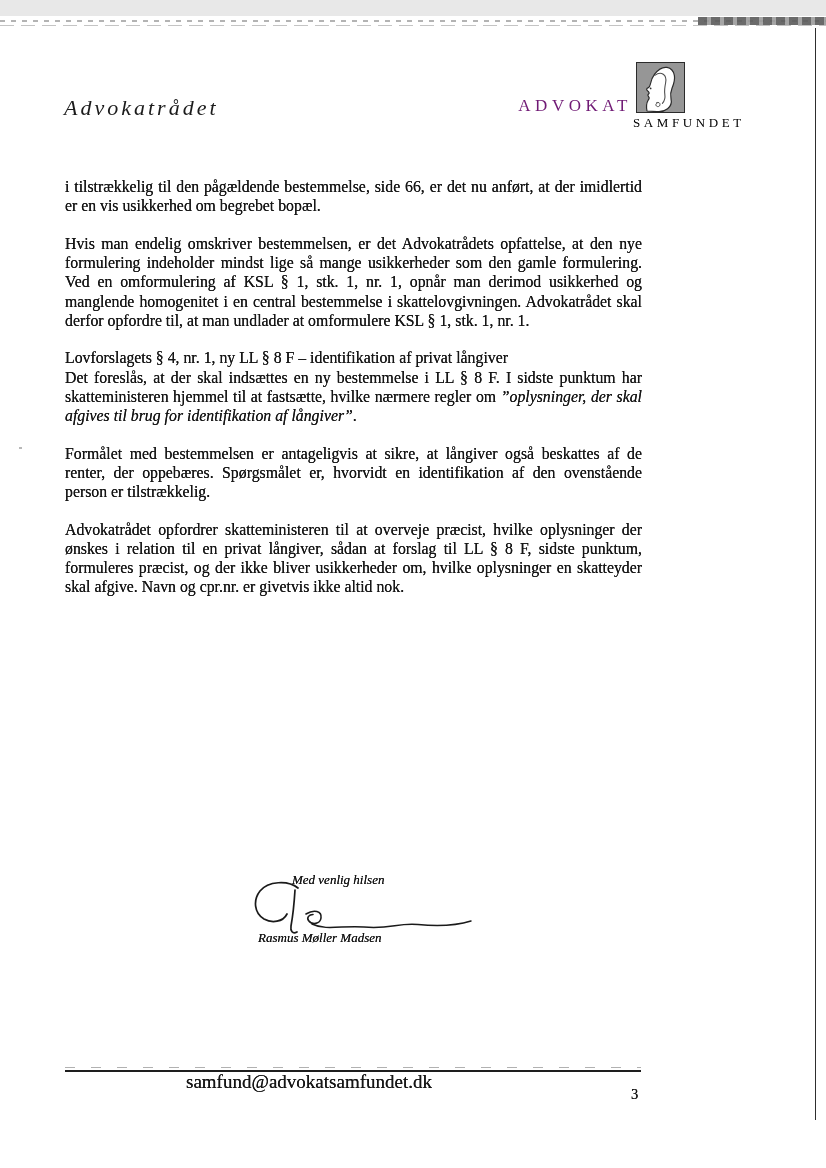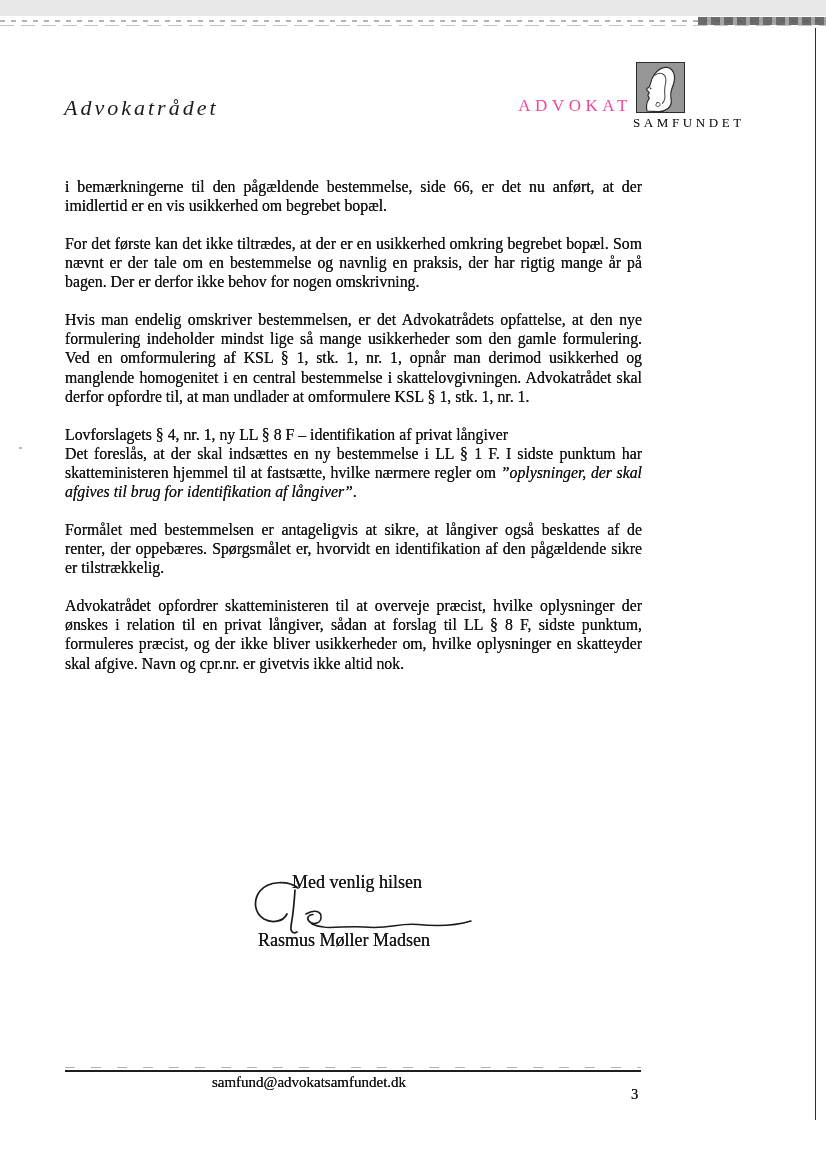--- a/index.html
+++ b/index.html
@@ -22,51 +22,51 @@
   .scan-right-line{position:absolute;top:12px;left:815px;width:1px;height:1092px;background:#2e2e2e;}
   .scan-dot{position:absolute;left:19px;top:431px;width:3px;height:2px;background:#9a9a9a;opacity:.7;}
 
   
   .brand-script{
     position:absolute;left:64px;top:79px;
     font-style:italic;font-size:22px;letter-spacing:3px;color:#1b1b1b;
   }
   .logo-word-top{
     position:absolute;left:508px;top:80px;width:124px;text-align:right;
-    font-size:17px;letter-spacing:4.5px;color:#ec4899;white-space:nowrap;
+    font-size:17px;letter-spacing:4.5px;color:#701a75;white-space:nowrap;
   }
   .logo-emblem{position:absolute;left:636px;top:46px;width:49px;height:51px;}
   .logo-word-bottom{
     position:absolute;left:633px;top:99px;
     font-size:13px;letter-spacing:3.6px;color:#000000;white-space:nowrap;
   }
 
   
   .content{
     position:absolute;left:65px;top:161px;width:577px;
     font-size:15.8px;line-height:19.2px;text-align:justify;
     text-shadow:0 0 .4px currentColor;
   }
   .content p{margin:0 0 18.5px 0;}
   .it{font-style:italic;}
   .section-heading{}
 
   
   .closing{position:absolute;left:252px;top:852px;width:280px;height:90px;
-    font-size:18px;text-shadow:0 0 .4px currentColor;}
+    font-size:13px;text-shadow:0 0 .4px currentColor;font-style:italic;}
   .salutation{position:absolute;left:40px;top:4px;}
   .sig-svg{position:absolute;left:0;top:13px;}
   .sig-name{position:absolute;left:6px;top:62px;}
 
   
   .footer-rule{position:absolute;left:65px;top:1054px;width:576px;height:2px;background:#1e1e1e;}
   .footer-rule-dashes{position:absolute;left:65px;top:1051px;width:576px;height:1px;
     background:repeating-linear-gradient(90deg,#8f8f8f 0 10px,transparent 10px 26px);opacity:.7;}
   .footer-center{position:absolute;left:65px;top:1058px;width:488px;text-align:center;
-    font-size:15px;line-height:16.5px;text-shadow:0 0 .3px currentColor;}
+    font-size:19px;line-height:16.5px;text-shadow:0 0 .3px currentColor;}
   .footer-page{position:absolute;left:631px;top:1070px;font-size:14.5px;text-shadow:0 0 .3px currentColor;}
 </style>
 </head>
 <body>
 
 <div class="page">
 
   <div class="scan-top-1"></div>
   <div class="scan-top-2"></div>
   <div class="scan-top-right"></div>
@@ -83,26 +83,25 @@
       <path d="M11,49 C10,44 10.5,41 12,38.5 C13.5,36.5 13.8,35.8 12.6,34.6 C11.6,33.6 11.8,32.6 12.8,31.8 C13.6,31.2 13,30 11.4,28.6 C10,27.4 10.6,26.2 12.4,25.6 C13.6,25.2 14,24 14.4,22 C14.9,19.4 16,15.6 18.6,12.2 C21.6,8.2 26,4.6 31,5.4 C34.8,6 37.6,9.2 38.4,13.6 C39.2,18.2 37.6,22.4 36,26.2 C34.6,29.6 34.2,33 35,36.6 C35.8,40.2 34.6,44.4 31.6,46.8 C28.6,49.2 24.6,50 21,49.6 Z" fill="#ffffff" stroke="#2b2b2b" stroke-width="1.2" stroke-linejoin="round"></path>
       <path d="M18.8,13.4 C21.4,11.4 24.8,10.6 27.2,12.2 C29.8,13.9 30.4,17.2 29.6,21 C28.9,24.4 28.2,28.4 28.8,32.2 C29.3,35.4 28.6,39 26.4,41.4" fill="none" stroke="#4f4f4f" stroke-width="1.1" stroke-linecap="round"></path>
       <path d="M20.6,40.6 C22.6,39.8 24.2,41 24,42.8 C23.8,44.6 21.6,45.2 20.4,44 C19.4,43 19.8,41.4 21.2,41" fill="none" stroke="#4f4f4f" stroke-width="1" stroke-linecap="round"></path>
       <circle cx="14.6" cy="26.4" r="0.9" fill="#333333"></circle>
     </svg>
   </div>
 
   <div class="logo-word-bottom">SAMFUNDET</div>
 
   <div class="content">
-    <p>i bemærkningerne til den pågældende bestemmelse, side 66, er det nu anført, at der imidlertid er en vis usikkerhed om begrebet bopæl.</p>
-    <p>For det første kan det ikke tiltrædes, at der er en usikkerhed omkring begrebet bopæl. Som nævnt er der tale om en bestemmelse og navnlig en praksis, der har rigtig mange år på bagen. Der er derfor ikke behov for nogen omskrivning.</p>
+    <p>i tilstrækkelig til den pågældende bestemmelse, side 66, er det nu anført, at der imidlertid er en vis usikkerhed om begrebet bopæl.</p>
     <p>Hvis man endelig omskriver bestemmelsen, er det Advokatrådets opfattelse, at den nye formulering indeholder mindst lige så mange usikkerheder som den gamle formulering. Ved en omformulering af KSL § 1, stk. 1, nr. 1, opnår man derimod usikkerhed og manglende homogenitet i en central bestemmelse i skattelovgivningen. Advokatrådet skal derfor opfordre til, at man undlader at omformulere KSL § 1, stk. 1, nr. 1.</p>
     <p><span class="section-heading">Lovforslagets § 4, nr. 1, ny LL § 8 F – identifikation af privat långiver</span><br>
-      <span>Det foreslås, at der skal indsættes en ny bestemmelse i LL § 1 F. I sidste punktum har skatteministeren hjemmel til at fastsætte, hvilke nærmere regler om </span><span class="it">”oplysninger, der skal afgives til brug for identifikation af långiver”</span><span>.</span></p>
-    <p>Formålet med bestemmelsen er antageligvis at sikre, at långiver også beskattes af de renter, der oppebæres. Spørgsmålet er, hvorvidt en identifikation af den pågældende sikre er tilstrækkelig.</p>
+      <span>Det foreslås, at der skal indsættes en ny bestemmelse i LL § 8 F. I sidste punktum har skatteministeren hjemmel til at fastsætte, hvilke nærmere regler om </span><span class="it">”oplysninger, der skal afgives til brug for identifikation af långiver”</span><span>.</span></p>
+    <p>Formålet med bestemmelsen er antageligvis at sikre, at långiver også beskattes af de renter, der oppebæres. Spørgsmålet er, hvorvidt en identifikation af den ovenstående person er tilstrækkelig.</p>
     <p>Advokatrådet opfordrer skatteministeren til at overveje præcist, hvilke oplysninger der ønskes i relation til en privat långiver, sådan at forslag til LL § 8 F, sidste punktum, formuleres præcist, og der ikke bliver usikkerheder om, hvilke oplysninger en skatteyder skal afgive. Navn og cpr.nr. er givetvis ikke altid nok.</p>
   </div>
 
   <div class="closing">
     <div class="salutation">Med venlig hilsen</div>
     <svg class="sig-svg" width="228" height="60" viewBox="0 0 228 60" xmlns="http://www.w3.org/2000/svg" fill="none" stroke="#1a1a1a" stroke-linecap="round">
       <path d="M46,7 C36,-1 16,0 8,10 C1,19 2,32 12,38 C20,42.5 31,41 35,33" stroke-width="1.7"></path>
       <path d="M43,9 C42.2,22 41,34 39,45 C38.2,50 40.5,53.5 45,51" stroke-width="1.7"></path>
       <path d="M54,33 C62,28 70,30 69,37 C68.2,43 60,44.5 56.5,39.5 C54.5,36.5 57,33.5 61,33.5" stroke-width="1.6"></path>
       <path d="M60,43 C74,50 92,44 112,46 C138,48.5 146,41.5 166,43.5 C186,45.5 206,44 219,40" stroke-width="1.5"></path>

